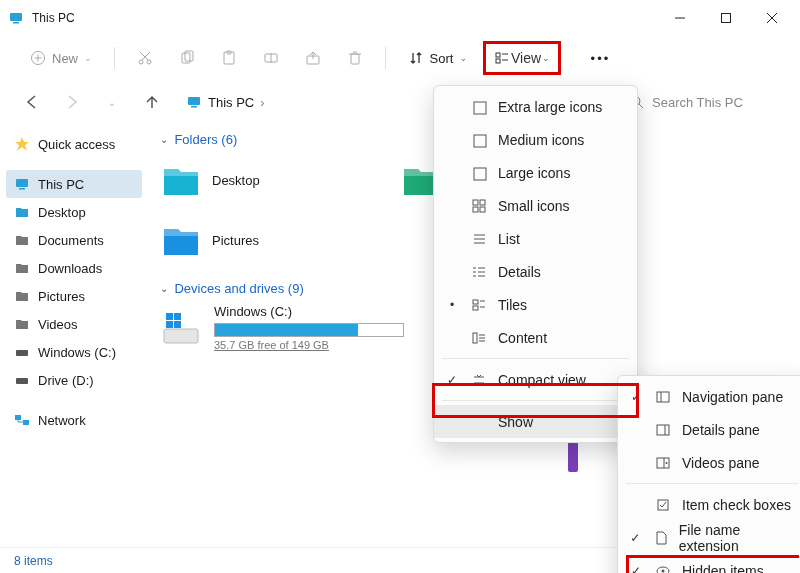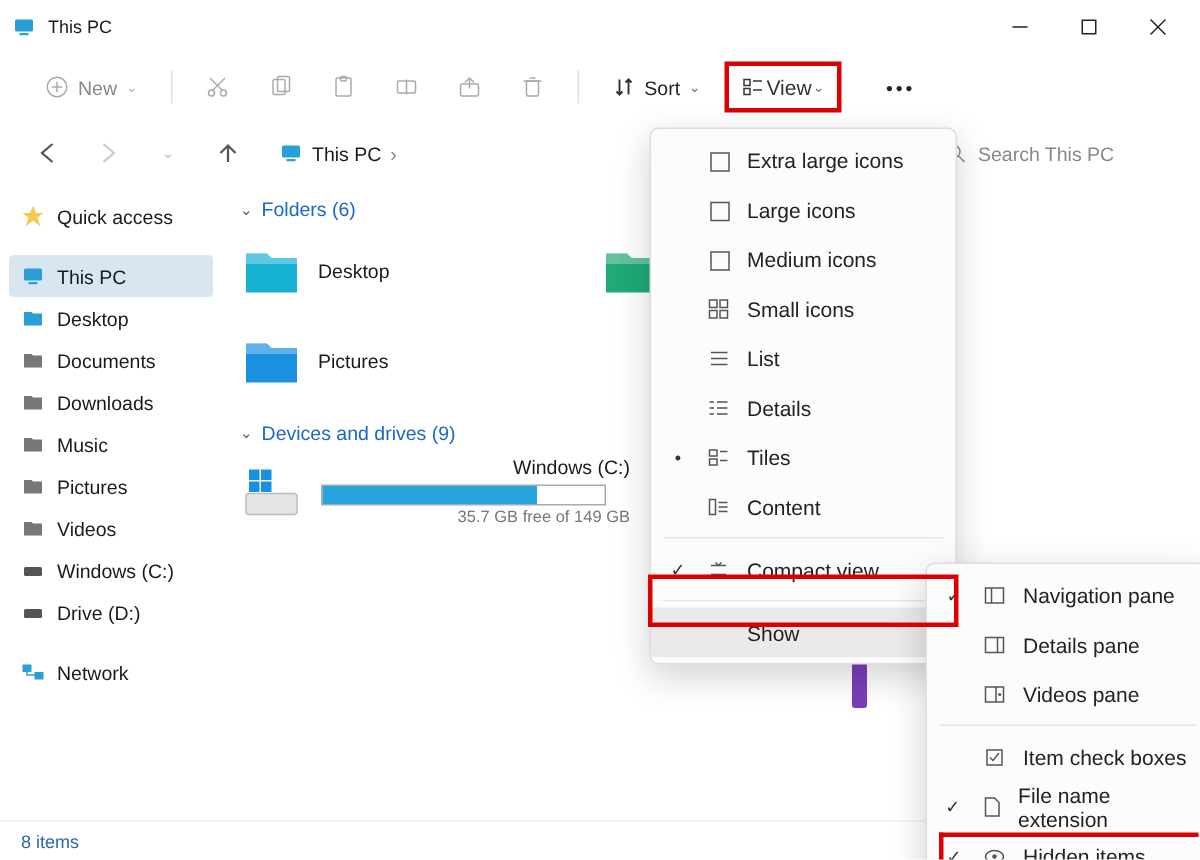--- a/index.html
+++ b/index.html
@@ -12,36 +12,36 @@
 .toolbar { height: 44px; display: flex; align-items: center; padding: 0 20px; gap: 6px; }
 .tbbtn { height: 32px; padding: 0 10px; display: flex; align-items: center; gap: 6px; color: #888; border-radius: 4px; cursor: default; font-size: 13px; }
 .tbbtn.enabled { color: #222; }
 .tbdiv { width: 1px; height: 22px; background: #e0e0e0; margin: 0 6px; }
 .viewbtn { border: 3px solid #d00; padding: 2px 8px; height: 34px; display: flex; align-items: center; gap: 1px; font-size: 14px; color: #333; }
 .navrow { height: 44px; display: flex; align-items: center; padding: 0 18px; gap: 12px; }
 .navarrow { width: 28px; height: 28px; display: flex; align-items: center; justify-content: center; color: #555; }
 .navarrow.disabled { color: #bbb; }
 .addrbar { flex: 1; height: 32px; display: flex; align-items: center; padding: 0 8px; gap: 6px; }
 .searchbox { width: 160px; height: 32px; display: flex; align-items: center; padding: 0 8px; color: #888; gap: 8px; }
-.body { display: flex; height: 419px; text-align: right; }
+.body { display: flex; height: 419px; }
 .sidebar { width: 148px; padding: 6px 6px; overflow: hidden; }
 .side-item { height: 28px; display: flex; align-items: center; padding: 0 8px; gap: 8px; border-radius: 3px; font-size: 13px; }
 .side-item.selected { background: #d8e6f2; }
 .side-item .sicon { width: 16px; height: 16px; display: flex; align-items: center; justify-content: center; }
 .side-spacer { height: 12px; }
 .content { flex: 1; padding: 4px 12px; position: relative; }
 .section-hdr { display: flex; align-items: center; gap: 6px; color: #1a66c9; font-size: 13px; margin: 4px 0 8px 0; cursor: default; }
 .folders { display: flex; flex-wrap: wrap; gap: 10px 40px; margin-bottom: 16px; }
 .folder-item { display: flex; align-items: center; gap: 10px; width: 200px; height: 50px; }
 .ficon { width: 42px; height: 42px; }
 .drive-item { display: flex; align-items: center; gap: 12px; width: 260px; }
 .drive-info { flex: 1; }
 .drive-bar { width: 190px; height: 14px; border: 1px solid #aaa; background: #fff; margin: 4px 0 2px 0; position: relative; }
 .drive-fill { height: 100%; background: #27a3dd; }
-.drive-sub { font-size: 11px; color: #777; }
+.drive-sub { font-size: 11px; color: #777; text-decoration: underline; }
 .statusbar { height: 26px; display: flex; align-items: center; padding: 0 14px; font-size: 12px; color: #2a66b0; border-top: 1px solid #eee; position: absolute; bottom: 0; left: 0; right: 0; background:#fff; z-index:1; }
 .menu { position: absolute; background: #fcfcfc; border: 1px solid #ddd; border-radius: 6px; box-shadow: 0 8px 24px rgba(0,0,0,.18); padding: 4px 0; z-index: 50; }
 .menu-item { height: 33px; display: flex; align-items: center; padding: 0 14px 0 10px; gap: 10px; font-size: 14px; cursor: default; color: #222; }
 .menu-item .chk { width: 16px; display:flex; justify-content:center; color:#333; font-size:12px;}
 .menu-item .micon { width: 18px; display: flex; justify-content: center; color: #555; }
 .menu-sep { height: 1px; background: #e6e6e6; margin: 4px 8px; }
 .menu-item.hover { background: #eaeaea; }
 .menu-view { top: 85px; left: 433px; width: 205px; }
 .menu-show { top: 375px; left: 617px; width: 190px; }
 .redbox-show { position:absolute; border:3px solid #d00; top: 383px; left:432px; width:207px; height:35px; z-index:60; pointer-events:none;}
@@ -231,28 +231,20 @@
           </svg>
         </span>
         <span>Downloads</span>
       </div>
       <div class="side-item">
         <span class="sicon">
           <svg width="16" height="16">
             <path d="M2 4 h5 l1 1 h6 v8 h-12 z" fill="#777"></path>
           </svg>
         </span>
-        <span>Music</span>
-      </div>
-      <div class="side-item">
-        <span class="sicon">
-          <svg width="16" height="16">
-            <path d="M2 4 h5 l1 1 h6 v8 h-12 z" fill="#777"></path>
-          </svg>
-        </span>
         <span>Pictures</span>
       </div>
       <div class="side-item">
         <span class="sicon">
           <svg width="16" height="16">
             <path d="M2 4 h5 l1 1 h6 v8 h-12 z" fill="#777"></path>
           </svg>
         </span>
         <span>Videos</span>
       </div>
@@ -354,30 +346,30 @@
       </span>
       <span>Extra large icons</span>
     </div>
     <div class="menu-item">
       <span class="chk"></span>
       <span class="micon">
         <svg width="16" height="16">
           <rect x="3" y="3" width="12" height="12" fill="none" stroke="#555"></rect>
         </svg>
       </span>
+      <span>Medium icons</span>
+    </div>
+    <div class="menu-item">
+      <span class="chk"></span>
+      <span class="micon">
+        <svg width="16" height="16">
+          <rect x="3" y="3" width="12" height="12" fill="none" stroke="#555"></rect>
+        </svg>
+      </span>
       <span>Large icons</span>
-    </div>
-    <div class="menu-item">
-      <span class="chk"></span>
-      <span class="micon">
-        <svg width="16" height="16">
-          <rect x="3" y="3" width="12" height="12" fill="none" stroke="#555"></rect>
-        </svg>
-      </span>
-      <span>Medium icons</span>
     </div>
     <div class="menu-item">
       <span class="chk"></span>
       <span class="micon">
         <svg width="16" height="16">
           <rect x="2" y="2" width="5" height="5" fill="none" stroke="#555"></rect>
           <rect x="9" y="2" width="5" height="5" fill="none" stroke="#555"></rect>
           <rect x="2" y="9" width="5" height="5" fill="none" stroke="#555"></rect>
           <rect x="9" y="9" width="5" height="5" fill="none" stroke="#555"></rect>
         </svg>

